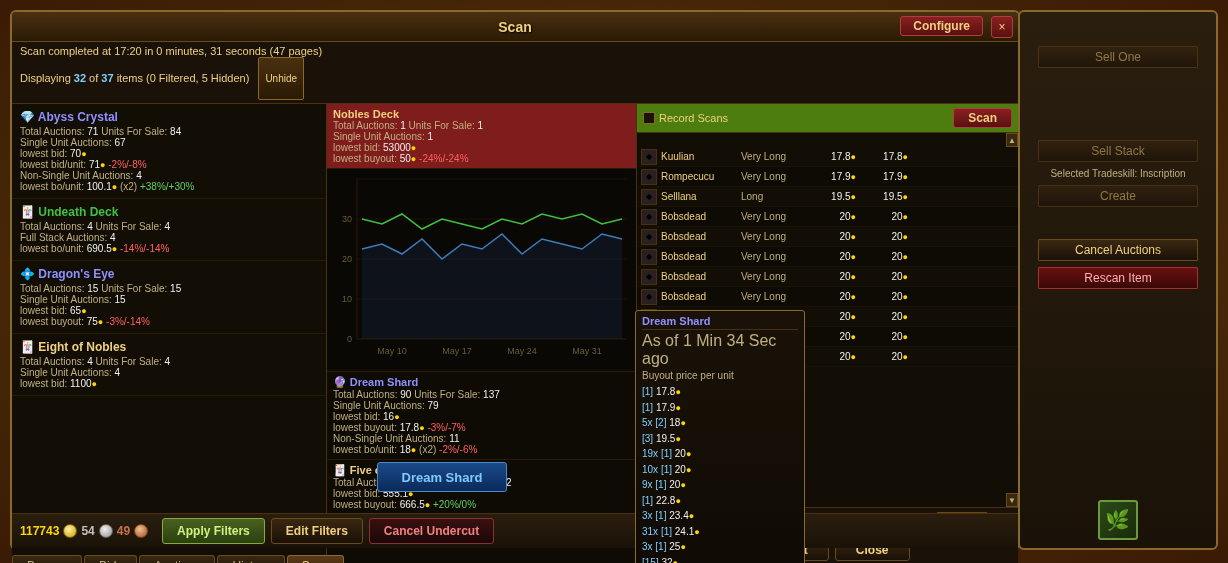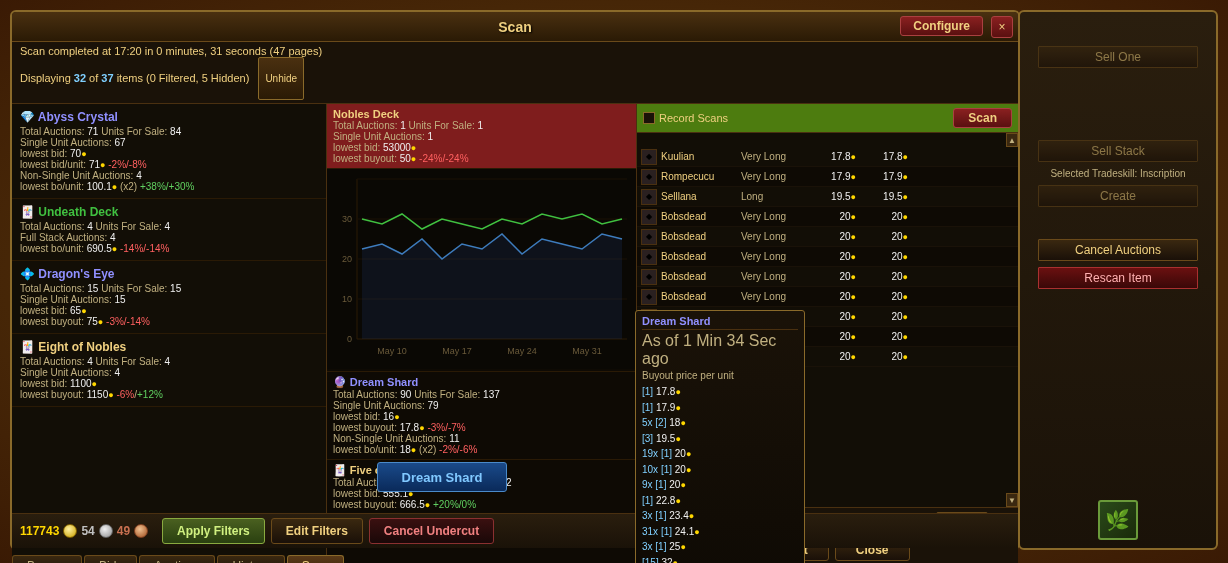--- a/index.html
+++ b/index.html
@@ -494,21 +494,20 @@
         <div class="item-stat">lowest buyout: <span class="val">75<span class="gold-coin">●</span></span> <span class="neg">-3%/-14%</span></div>
       </div>
 
       <div class="item-entry">
         <div class="item-name common">
           <span style="color:#f0d080;">🃏</span> <span>Eight of Nobles</span>
         </div>
         <div class="item-stat">Total Auctions: <span class="val">4</span>   Units For Sale: <span class="val">4</span></div>
         <div class="item-stat">Single Unit Auctions: <span class="val">4</span></div>
         <div class="item-stat">lowest bid: <span class="val">1100<span class="gold-coin">●</span></span></div>
-        <div class="item-stat">lowest buyout: <span class="val">1150<span class="gold-coin">●</span></span> <span class="neg">-6%</span>/<span class="pos">+12%</span></div>
       </div>
     </div>
 
     <div class="chart-panel" style="position:relative; width:310px; min-width:310px;">
 
       
       <div style="padding:4px 6px; background:#7f1d1d; border-bottom:1px solid #2a1a05;">
         <div style="color:#f0d080; font-size:11px; font-weight:bold;">Nobles Deck</div>
         <div style="color:#c0b080; font-size:10px;">Total Auctions: <span style="color:#f0f0f0;">1</span>   Units For Sale: <span style="color:#f0f0f0;">1</span></div>
         <div style="color:#c0b080; font-size:10px;">Single Unit Auctions: <span style="color:#f0f0f0;">1</span></div>

